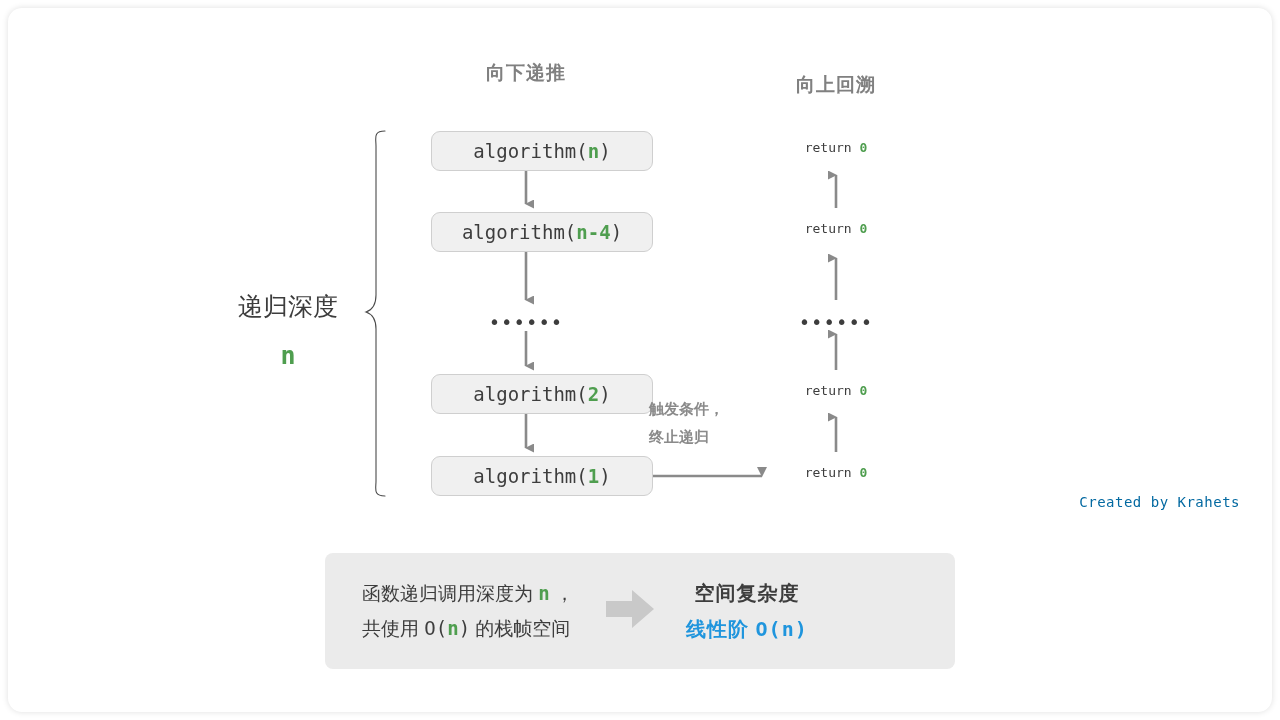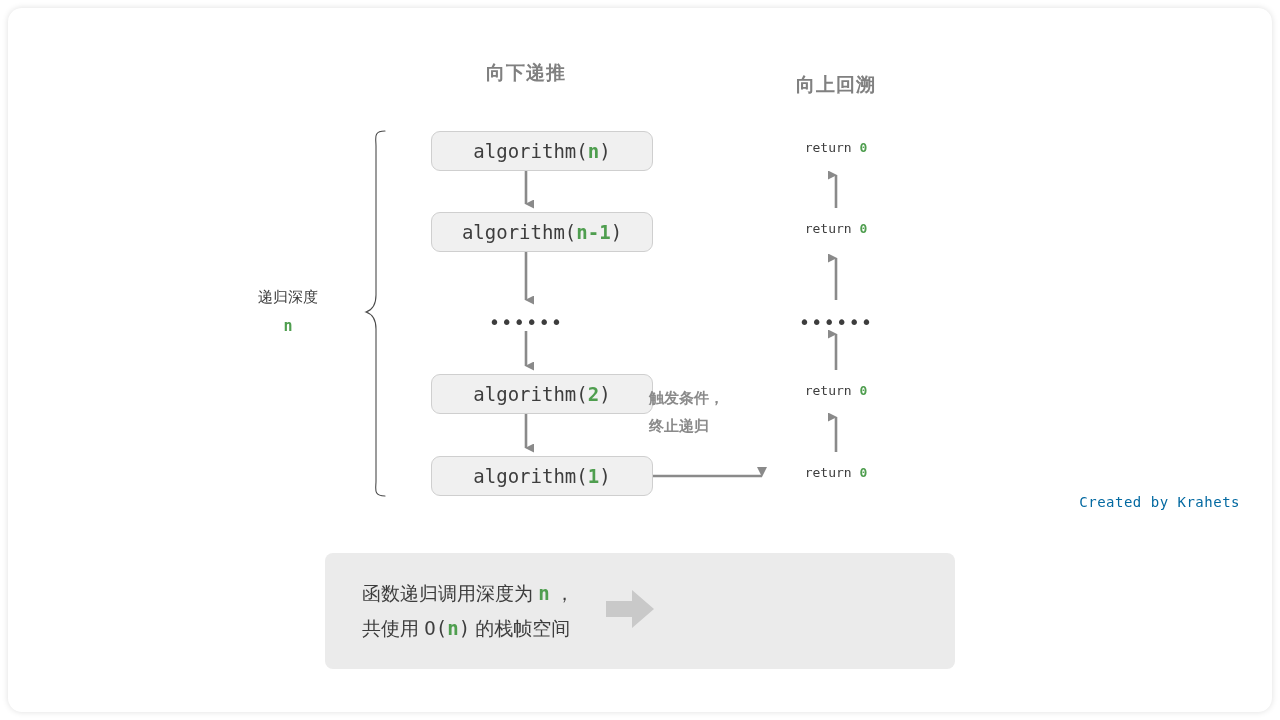--- a/index.html
+++ b/index.html
@@ -107,36 +107,36 @@
   #dots-left  { left: 526px; top: 313px; }
   #dots-right { left: 836px; top: 313px; }
 
   
   #depth-label {
     position: absolute;
     left: 288px;
     top: 282px;
     transform: translateX(-50%);
     text-align: center;
-    font-size: 15px;
+    font-size: 25px;
     color: #3d3d3d;
     line-height: 1.95;
     white-space: nowrap;
   }
   #depth-label .depth-n {
     color: #4f9e4f;
     font-weight: bold;
     font-family: "DejaVu Sans Mono", monospace;
   }
 
   
   #terminate-note {
     position: absolute;
     left: 649px;
-    top: 384px;
+    top: 395px;
     font-size: 15px;
     font-weight: bold;
     color: #8a8a8a;
     line-height: 1.85;
     white-space: nowrap;
   }
 
   
   #summary-panel {
     position: absolute;
@@ -271,21 +271,21 @@
     <span class="depth-n">n</span>
   </div>
 
   <div class="call-box" id="box-n">
     <span>algorithm(</span>
       <span class="arg">n</span>
       <span>)</span>
   </div>
   <div class="call-box" id="box-n1">
     <span>algorithm(</span>
-      <span class="arg">n-1</span>
+      <span class="arg">n-4</span>
       <span>)</span>
   </div>
   <div class="call-box" id="box-2">
     <span>algorithm(</span>
       <span class="arg">2</span>
       <span>)</span>
   </div>
   <div class="call-box" id="box-1">
     <span>algorithm(</span>
       <span class="arg">1</span>
@@ -318,16 +318,20 @@
       <span>函数递归调用深度为 </span><span class="gn">n</span><span> ，</span><br>
       <span>共使用 </span><span class="mono">O(</span><span class="gn">n</span><span class="mono">)</span><span> 的栈帧空间</span>
     </div>
 
     <div id="block-arrow">
       <svg width="52" height="42" viewBox="0 0 52 42">
         <path d="M2,13 L28,13 L28,2 L50,21 L28,40 L28,29 L2,29 Z" fill="#c9c9c9"></path>
       </svg>
     </div>
 
+    <div id="summary-result">
+      <span class="title">空间复杂度</span>
+      <span class="value"><span>线性阶 </span><span class="mono">O(n)</span></span>
+    </div>
   </div>
 
   <div id="credit">Created by Krahets</div>
 </div>
 
 </body></html>

